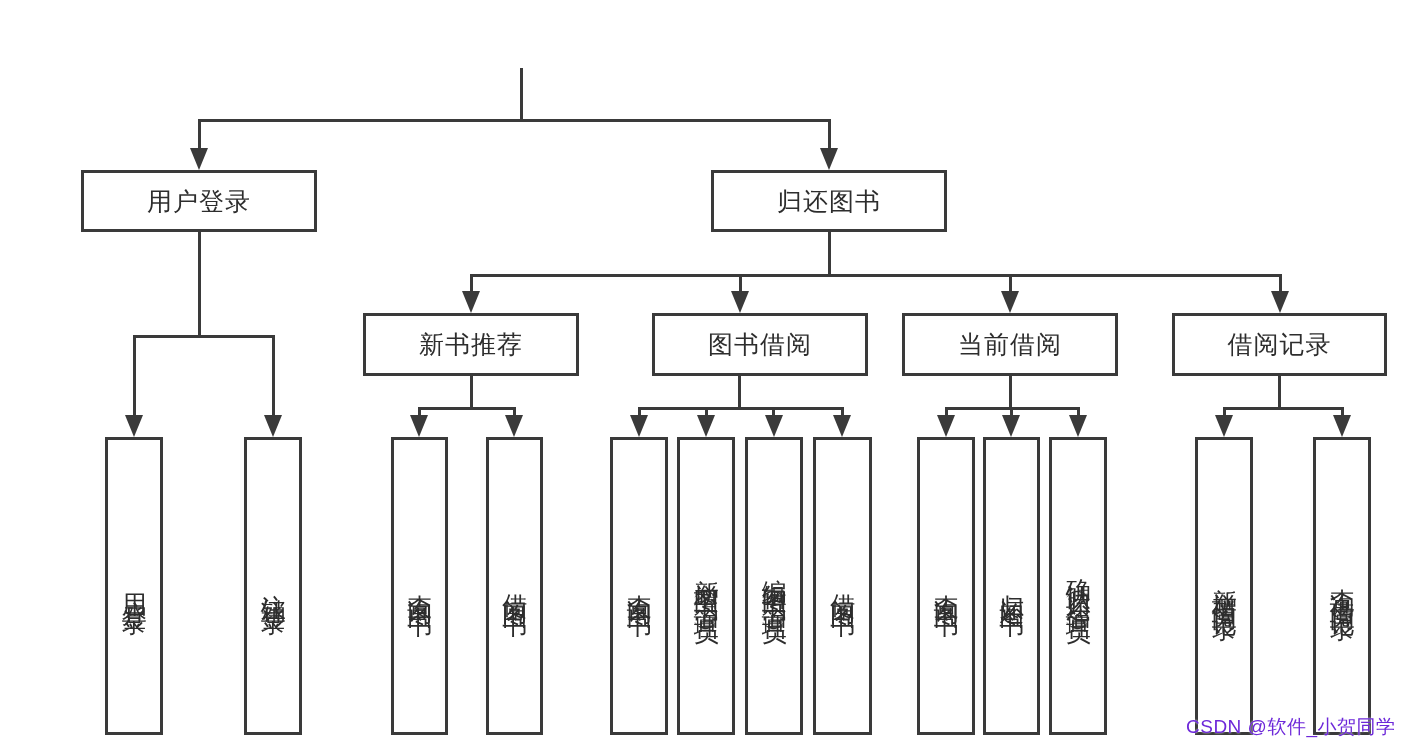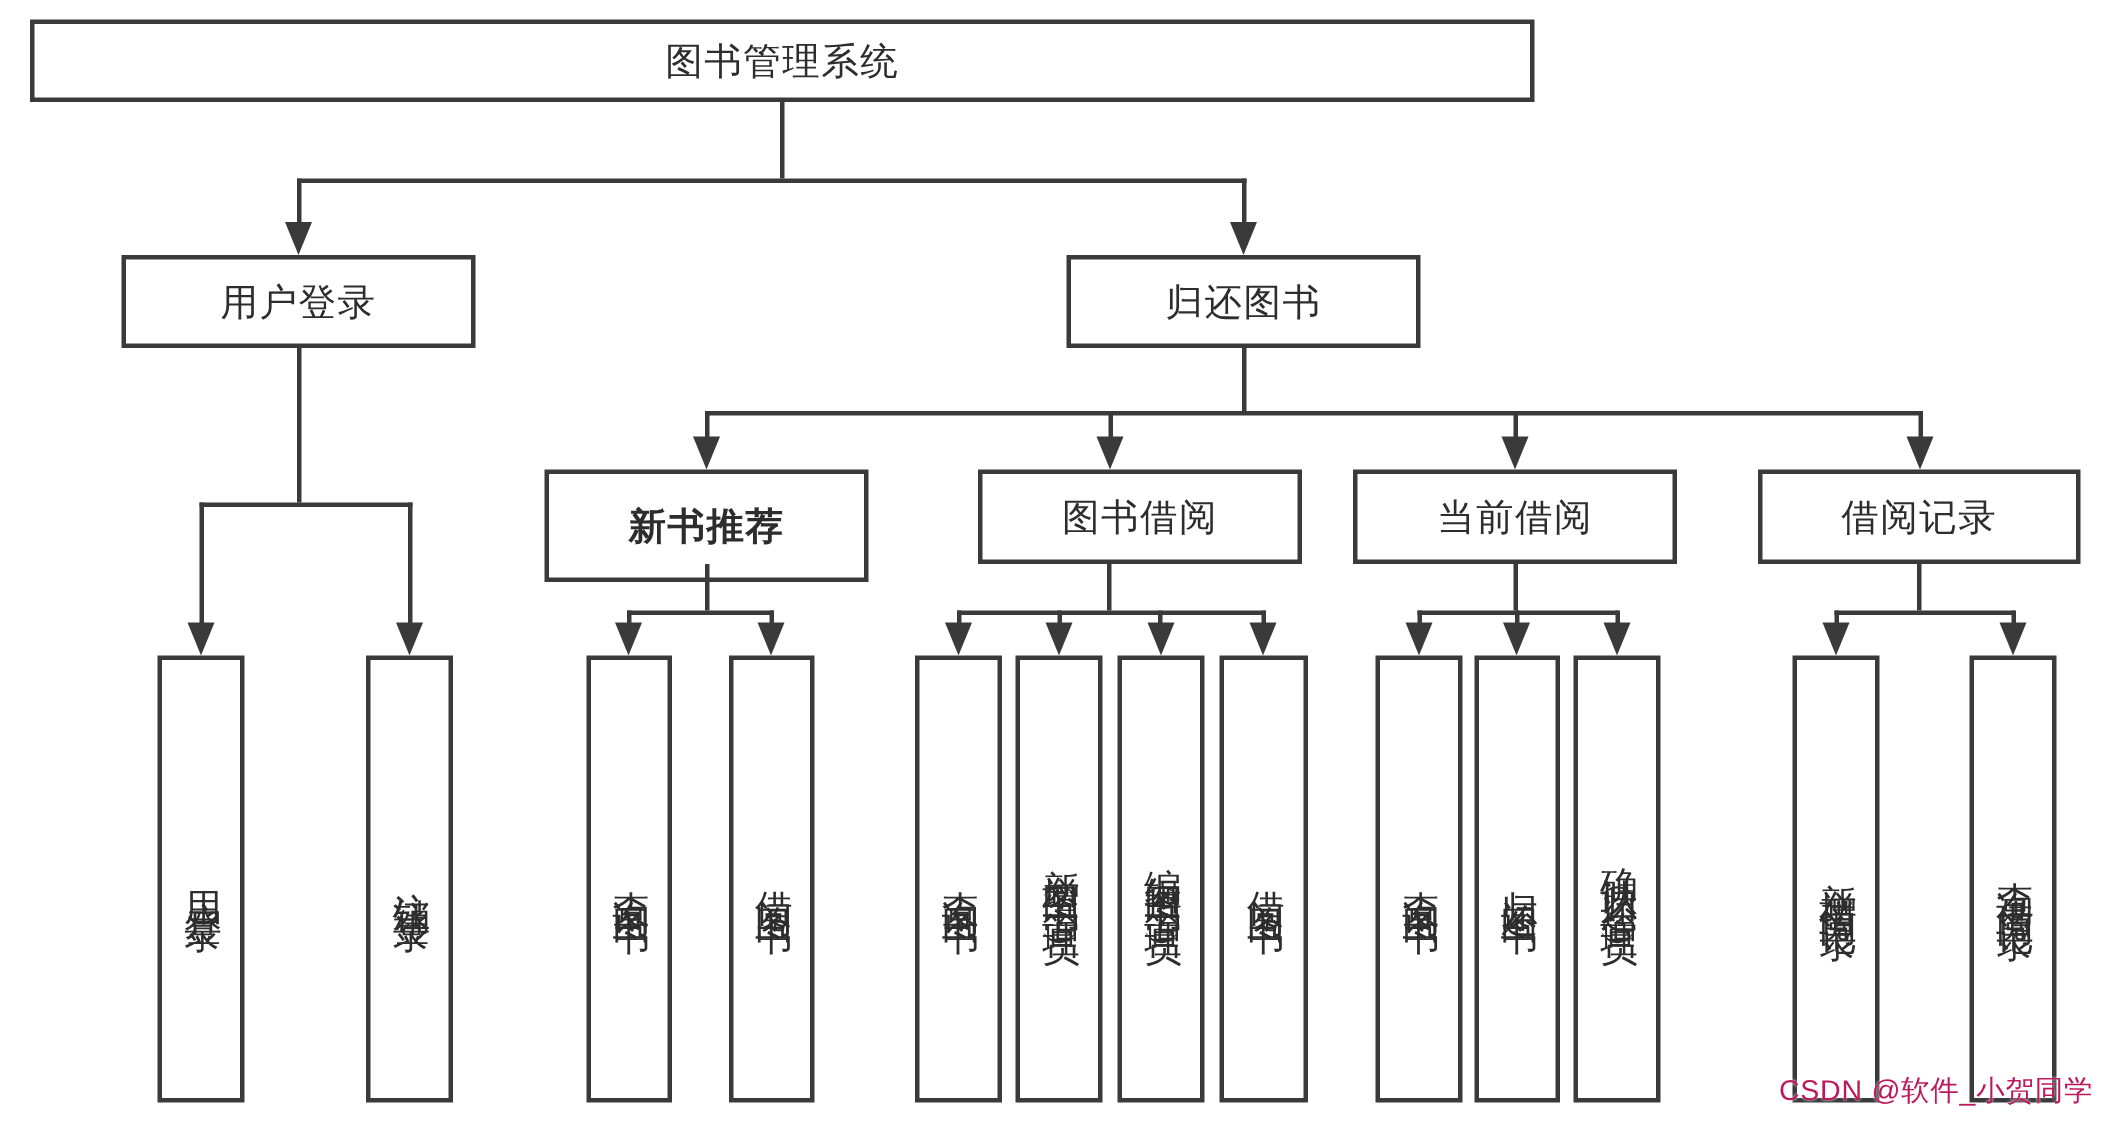--- a/index.html
+++ b/index.html
@@ -51,34 +51,31 @@
     border-left: 9px solid transparent;
     border-right: 9px solid transparent;
     border-top: 22px solid #3a3a3a;
   }
   .watermark {
     position: absolute;
     left: 1186px;
     top: 714px;
     font-size: 19px;
     letter-spacing: 0.5px;
-    color: #be185d;
+    color: #6d28d9;
     text-shadow: 0 0 2px #ffffff;
     z-index: 10;
     white-space: nowrap;
   }
 </style>
 </head>
 <body>
 
 <div class="canvas">
 
-  <div class="box" style="left:20px; top:13px; width:1003px; height:55px;">
-    <span class="hlabel">图书管理系统</span>
-  </div>
 
   <div class="line" style="left:520px; top:68px;  width:3px;   height:51px;"></div>
   <div class="line" style="left:198px; top:119px; width:633px; height:3px;"></div>
   <div class="line" style="left:198px; top:119px; width:3px;   height:31px;"></div>
   <div class="arrowhead" style="left:190px; top:148px;"></div>
   <div class="line" style="left:828px; top:119px; width:3px;   height:31px;"></div>
   <div class="arrowhead" style="left:820px; top:148px;"></div>
 
   <div class="box" style="left:81px; top:170px; width:236px; height:62px;">
     <span class="hlabel">用户登录</span>
@@ -98,21 +95,21 @@
   <div class="line" style="left:470px; top:274px; width:811px; height:3px;"></div>
   <div class="line" style="left:470px;  top:274px; width:3px; height:20px;"></div>
   <div class="arrowhead" style="left:462px;  top:291px;"></div>
   <div class="line" style="left:739px;  top:274px; width:3px; height:20px;"></div>
   <div class="arrowhead" style="left:731px;  top:291px;"></div>
   <div class="line" style="left:1009px; top:274px; width:3px; height:20px;"></div>
   <div class="arrowhead" style="left:1001px; top:291px;"></div>
   <div class="line" style="left:1279px; top:274px; width:3px; height:20px;"></div>
   <div class="arrowhead" style="left:1271px; top:291px;"></div>
 
-  <div class="box" style="left:363px; top:313px; width:216px; height:75px;font-weight:bold;">
+  <div class="box" style="left:363px; top:313px; width:216px; height:63px;">
     <span class="hlabel">新书推荐</span>
   </div>
   <div class="box" style="left:632px; top:313px; width:216px; height:63px;margin-left:20px;">
     <span class="hlabel">图书借阅</span>
   </div>
   <div class="box" style="left:902px; top:313px; width:216px; height:63px;">
     <span class="hlabel">当前借阅</span>
   </div>
   <div class="box" style="left:1172px; top:313px; width:215px; height:63px;">
     <span class="hlabel">借阅记录</span>

